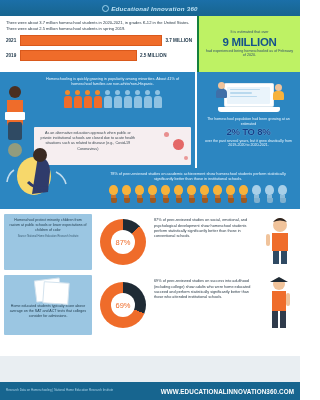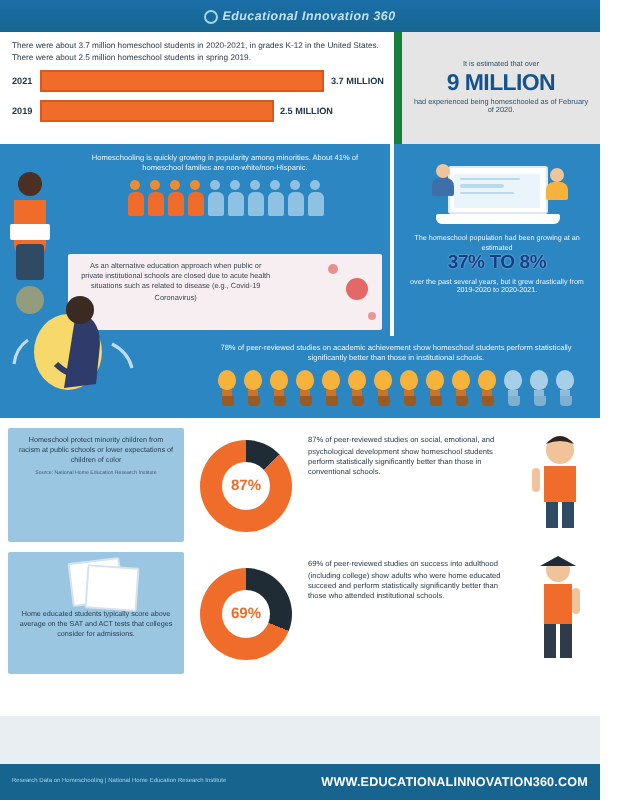--- a/index.html
+++ b/index.html
@@ -51,21 +51,21 @@
     width:14px; flex:none;
   }
   .bartrack { flex:1; display:flex; align-items:center; }
   .bar { height:11px; background:#ef6c2a; border:.4px solid #d9591c; }
   .barlabel {
     font-size:4.6px; font-weight:bold; color:#21394b; margin-left:3px;
     white-space:nowrap;
   }
 
   .band1-right {
-    width:103px; background:#e5e5e5; border-left:4px solid #15803d;
+    width:103px; background:#bef264; border-left:2px solid #15803d;
     padding:4px 5px; text-align:center;
     display:flex; flex-direction:column; justify-content:center;
   }
   .r-small { font-size:3.7px; color:#31506a; line-height:1.3; }
   .r-big {
     font-size:11.5px; font-weight:bold; color:#15538c;
     line-height:1.05; letter-spacing:-.3px; margin:1px 0;
   }
 
   
@@ -177,21 +177,21 @@
   .side-card-text { font-size:3.6px; color:#1f3b4d; line-height:1.35; }
   .side-card-src { font-size:2.6px; color:#3c5d73; margin-top:2px; }
 
   .donut-wrap { width:52px; flex:none; display:flex; align-items:center; justify-content:center; }
   .donut { width:46px; height:46px; border-radius:50%; position:relative; }
   .donut::after {
     content:""; position:absolute; inset:11px; background:#ffffff; border-radius:50%;
   }
   .donut-label {
     position:absolute; inset:0; display:flex; align-items:center; justify-content:center;
-    font-size:7.5px; font-weight:bold; color:#ef6c2a; z-index:2;
+    font-size:7.5px; font-weight:normal; color:#ef6c2a; z-index:2;
   }
   .stat-text { flex:1; font-size:3.8px; color:#2b3b47; line-height:1.4; padding-top:4px; }
   .stat-art { width:34px; flex:none; position:relative; }
 
   
   .band5 { display:flex; background:#ffffff; padding:2px 4px 21px; gap:5px; }
 
   .docs-card {
     width:88px; background:#9bc6e2; border-radius:1px; flex:none;
     padding:3px 5px 4px; text-align:center;
@@ -333,21 +333,21 @@
           <div class="k-head" style="background:#f0c39b"></div>
           <div class="k-body" style="background:#3f6fa8"></div>
         </div>
         <div class="kid" style="right:12px;top:10px;">
           <div class="k-head" style="background:#f0c39b"></div>
           <div class="k-body" style="background:#f7b23b"></div>
         </div>
       </div>
       <div class="growth-box">
         <div class="g-small">The homeschool population had been growing at an estimated</div>
-        <div class="g-big">37% TO 8%</div>
+        <div class="g-big">2% TO 8%</div>
         <div class="g-small">over the past several years, but it grew drastically from 2019-2020 to 2020-2021.</div>
       </div>
     </div>
   </div>
 
   <div class="band3">
     <div class="band3-inner">
       <div class="ach-text">78% of peer-reviewed studies on academic achievement show homeschool students perform statistically significantly better than those in institutional schools.</div>
       <div class="bulb-row" id="bulb-row">
           <div class="bulb b-on">

